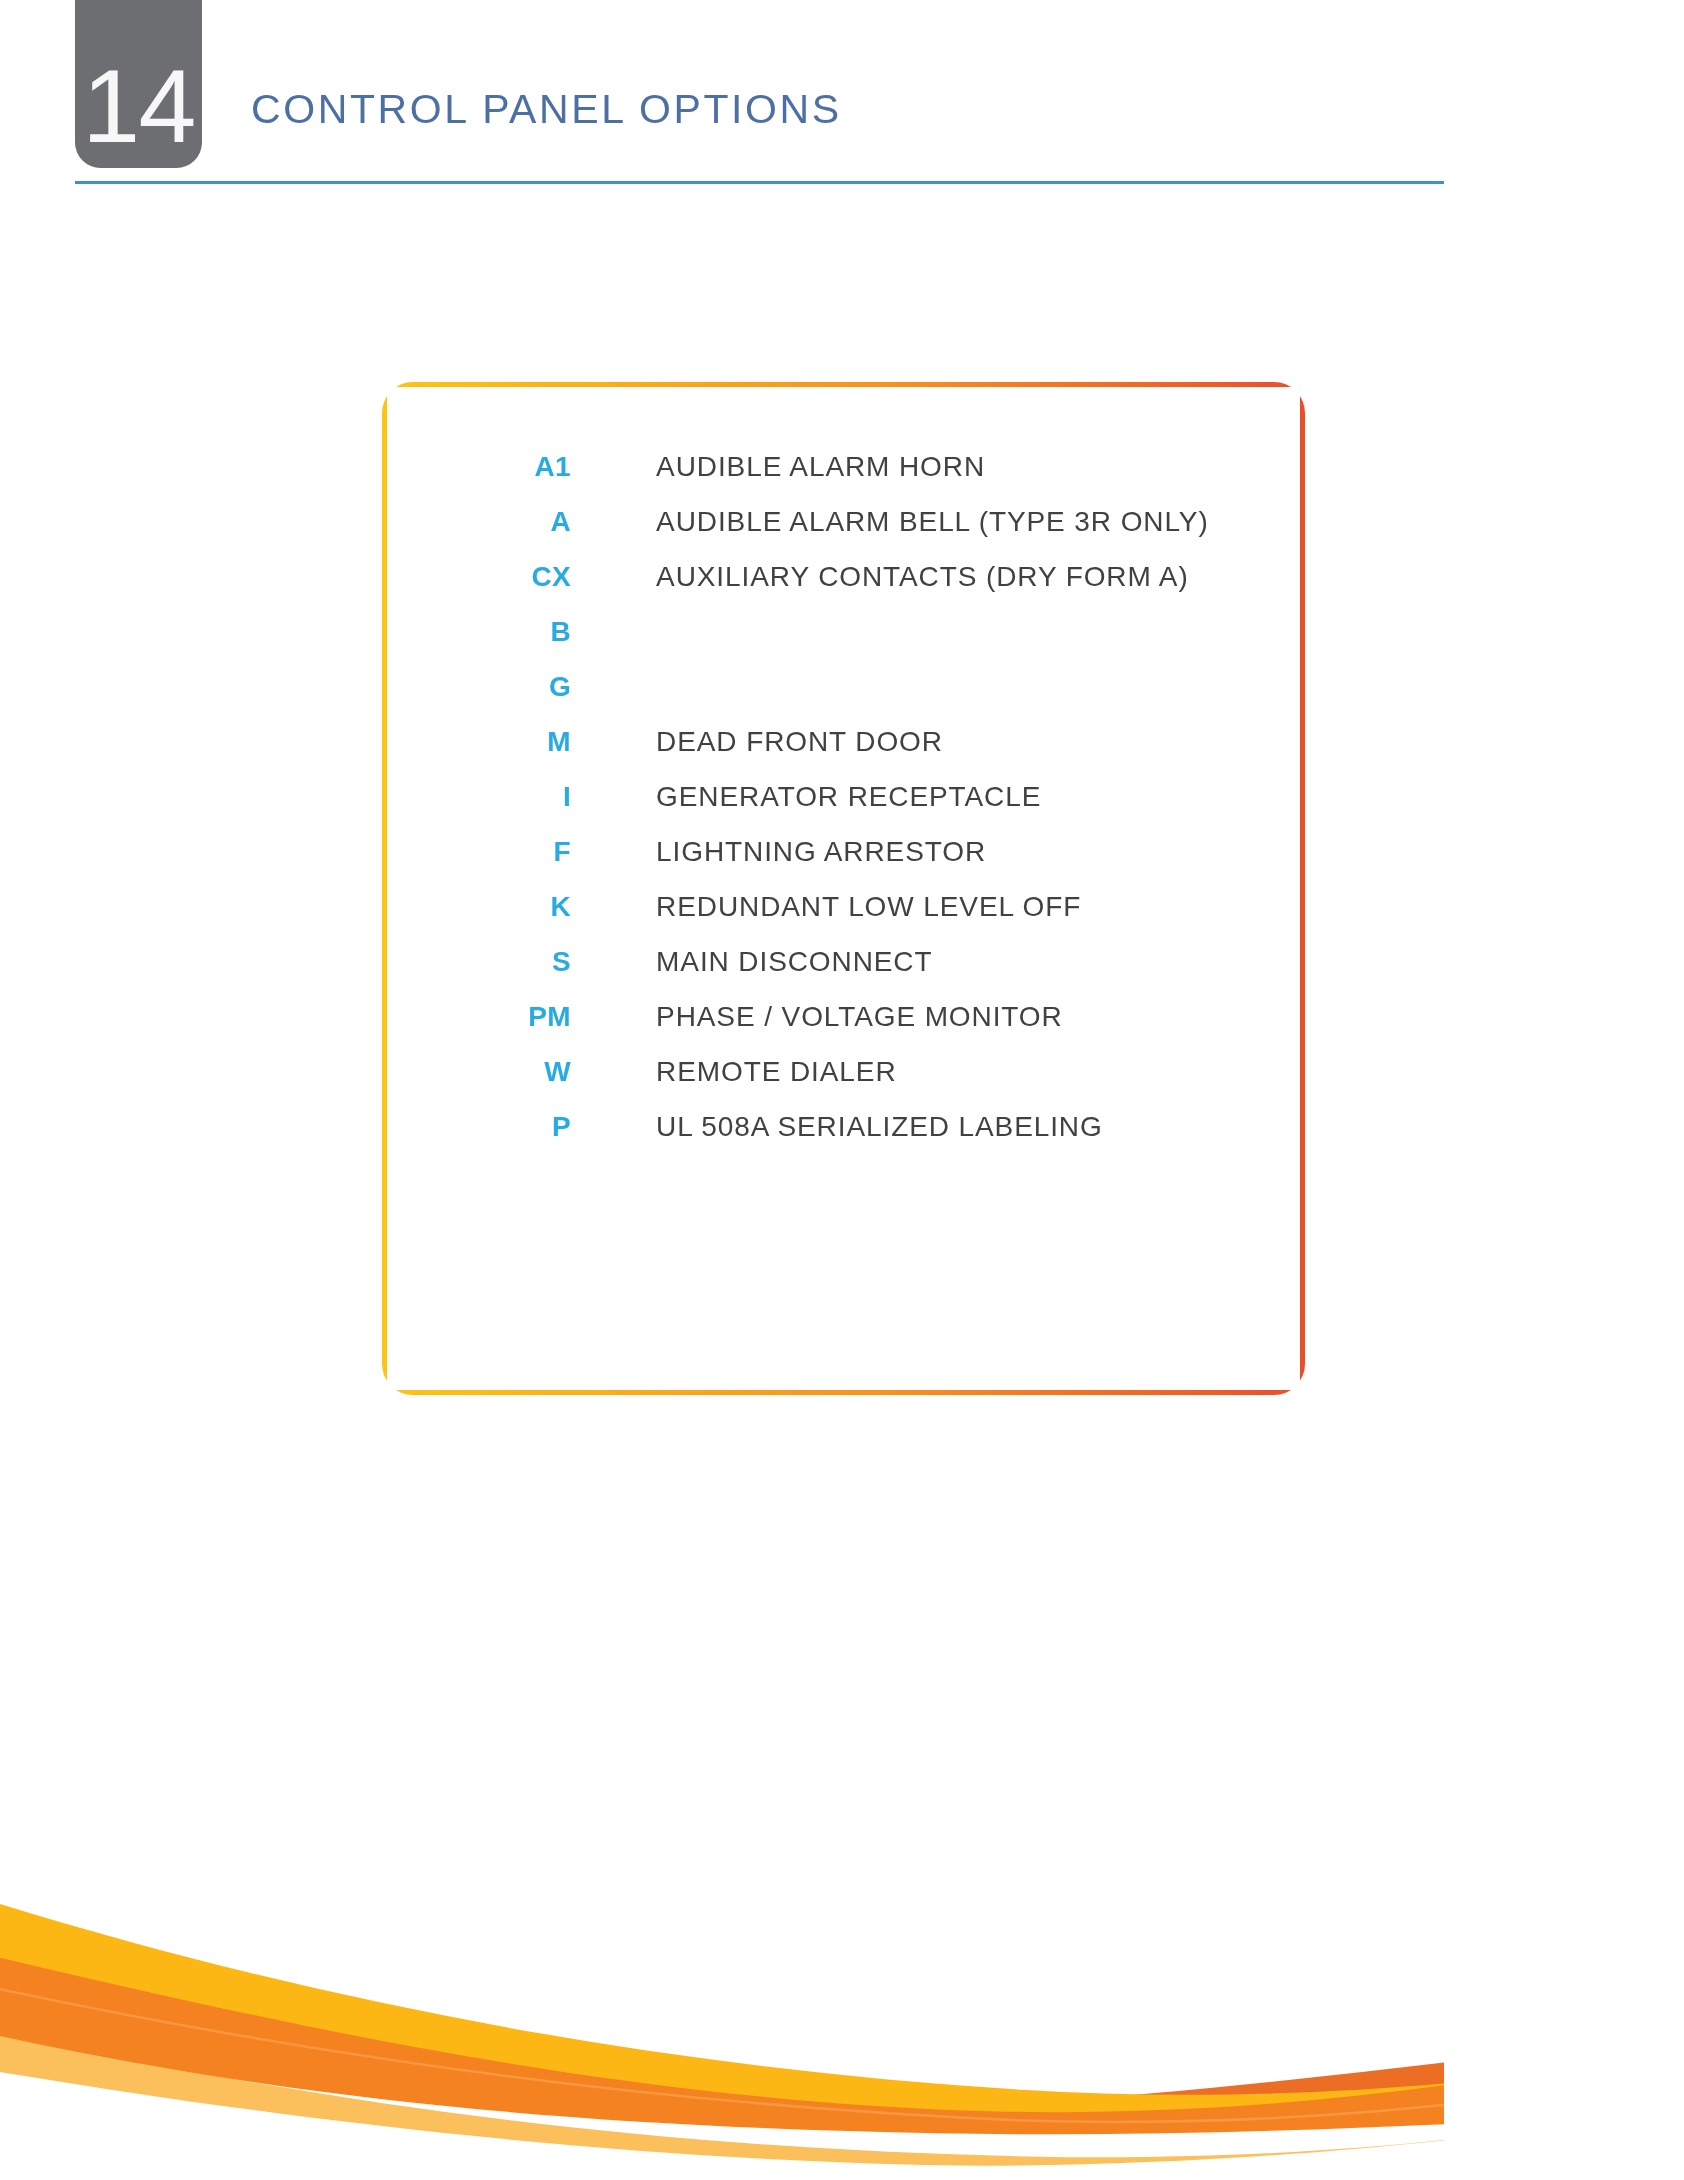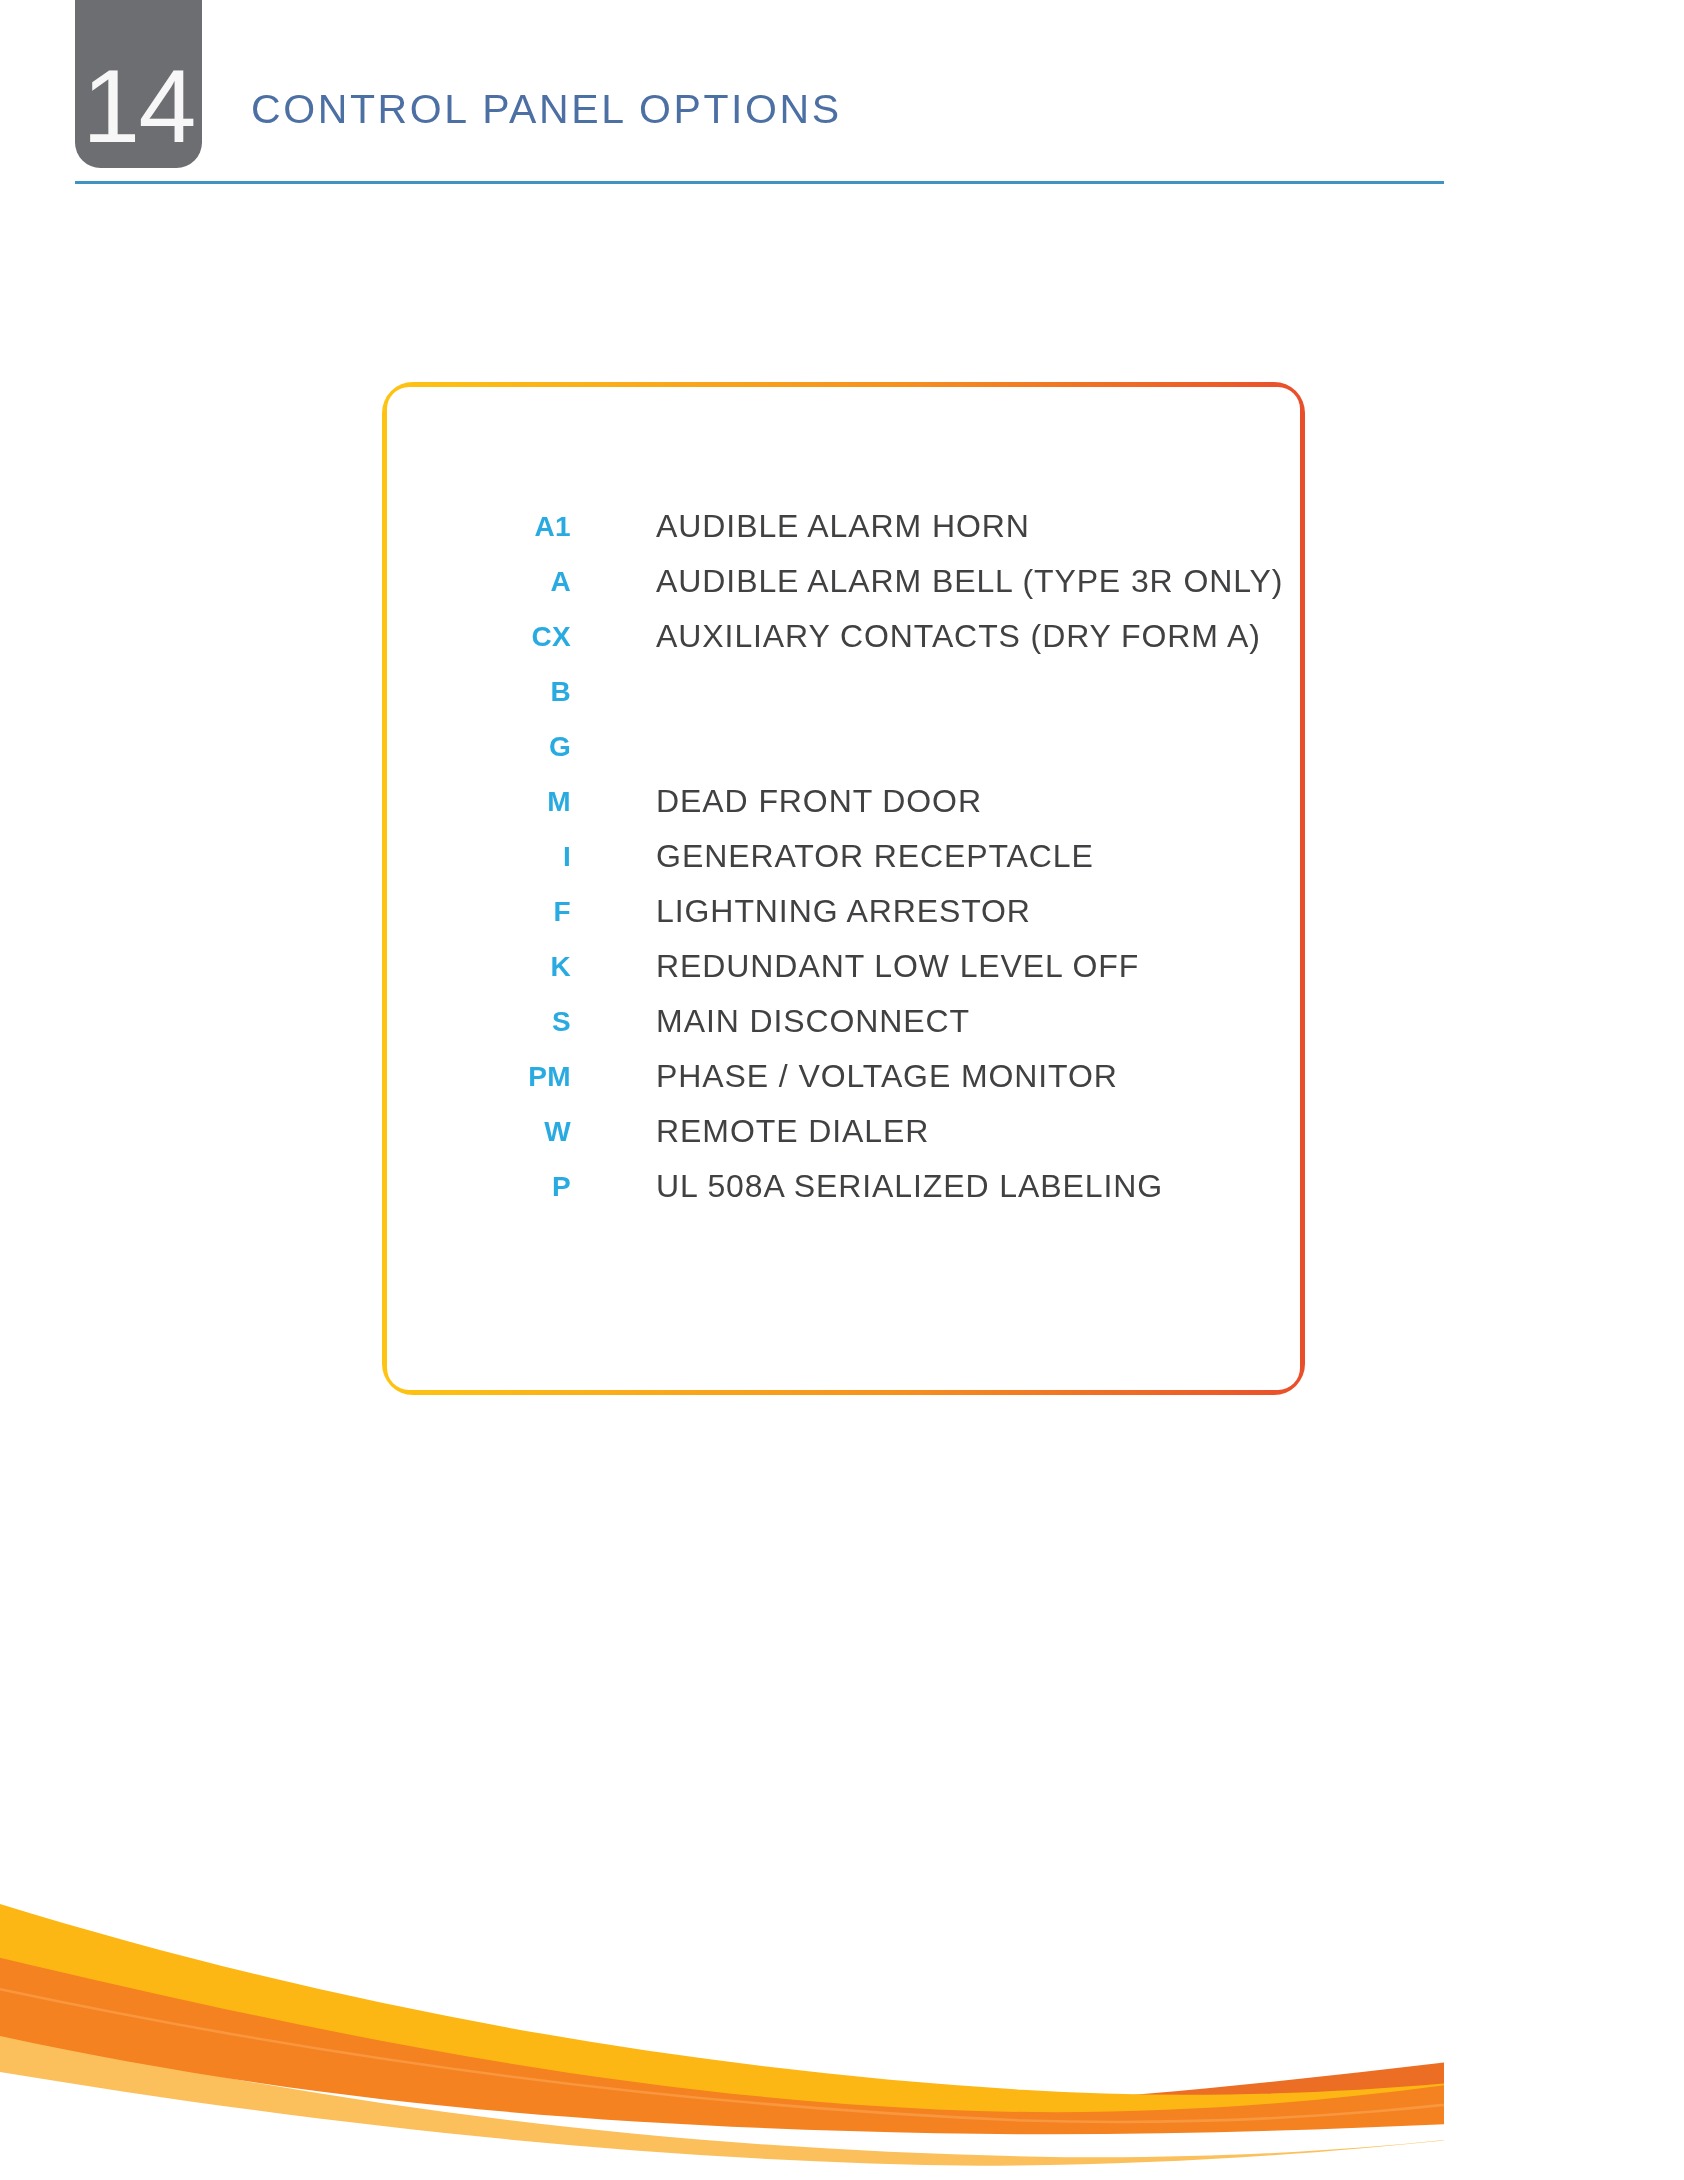--- a/index.html
+++ b/index.html
@@ -53,43 +53,43 @@
     width:923px; height:1013px;
     border-radius:31px;
     background:linear-gradient(to right,#FDC413 0%,#F6921E 55%,#E94E2B 100%);
     padding:5.1px;
     box-sizing:border-box;
   }
   .options-inner{
     width:100%; height:100%;
     box-sizing:border-box;
     background:#ffffff;
-    border-radius:22px;
-    padding-top:112px;
+    border-radius:3px;
+    padding-top:52px;
   }
   .options-list{
     list-style:none;
     margin:0; padding:0;
   }
   .option-row{
     display:flex;
     align-items:center;
     height:55px;
   }
   .option-code{
     flex:0 0 184px;
     text-align:right;
     font-size:28px;
     font-weight:700;
     color:#29ABE2;
     letter-spacing:0.4px;
   }
   .option-label{
     margin-left:85px;
-    font-size:32px;
+    font-size:28px;
     font-weight:400;
     color:#414042;
     letter-spacing:0.9px;
     white-space:nowrap;
   }
   
   .wave{
     position:absolute;
     left:0; bottom:0;
     width:1685px; height:358px;

